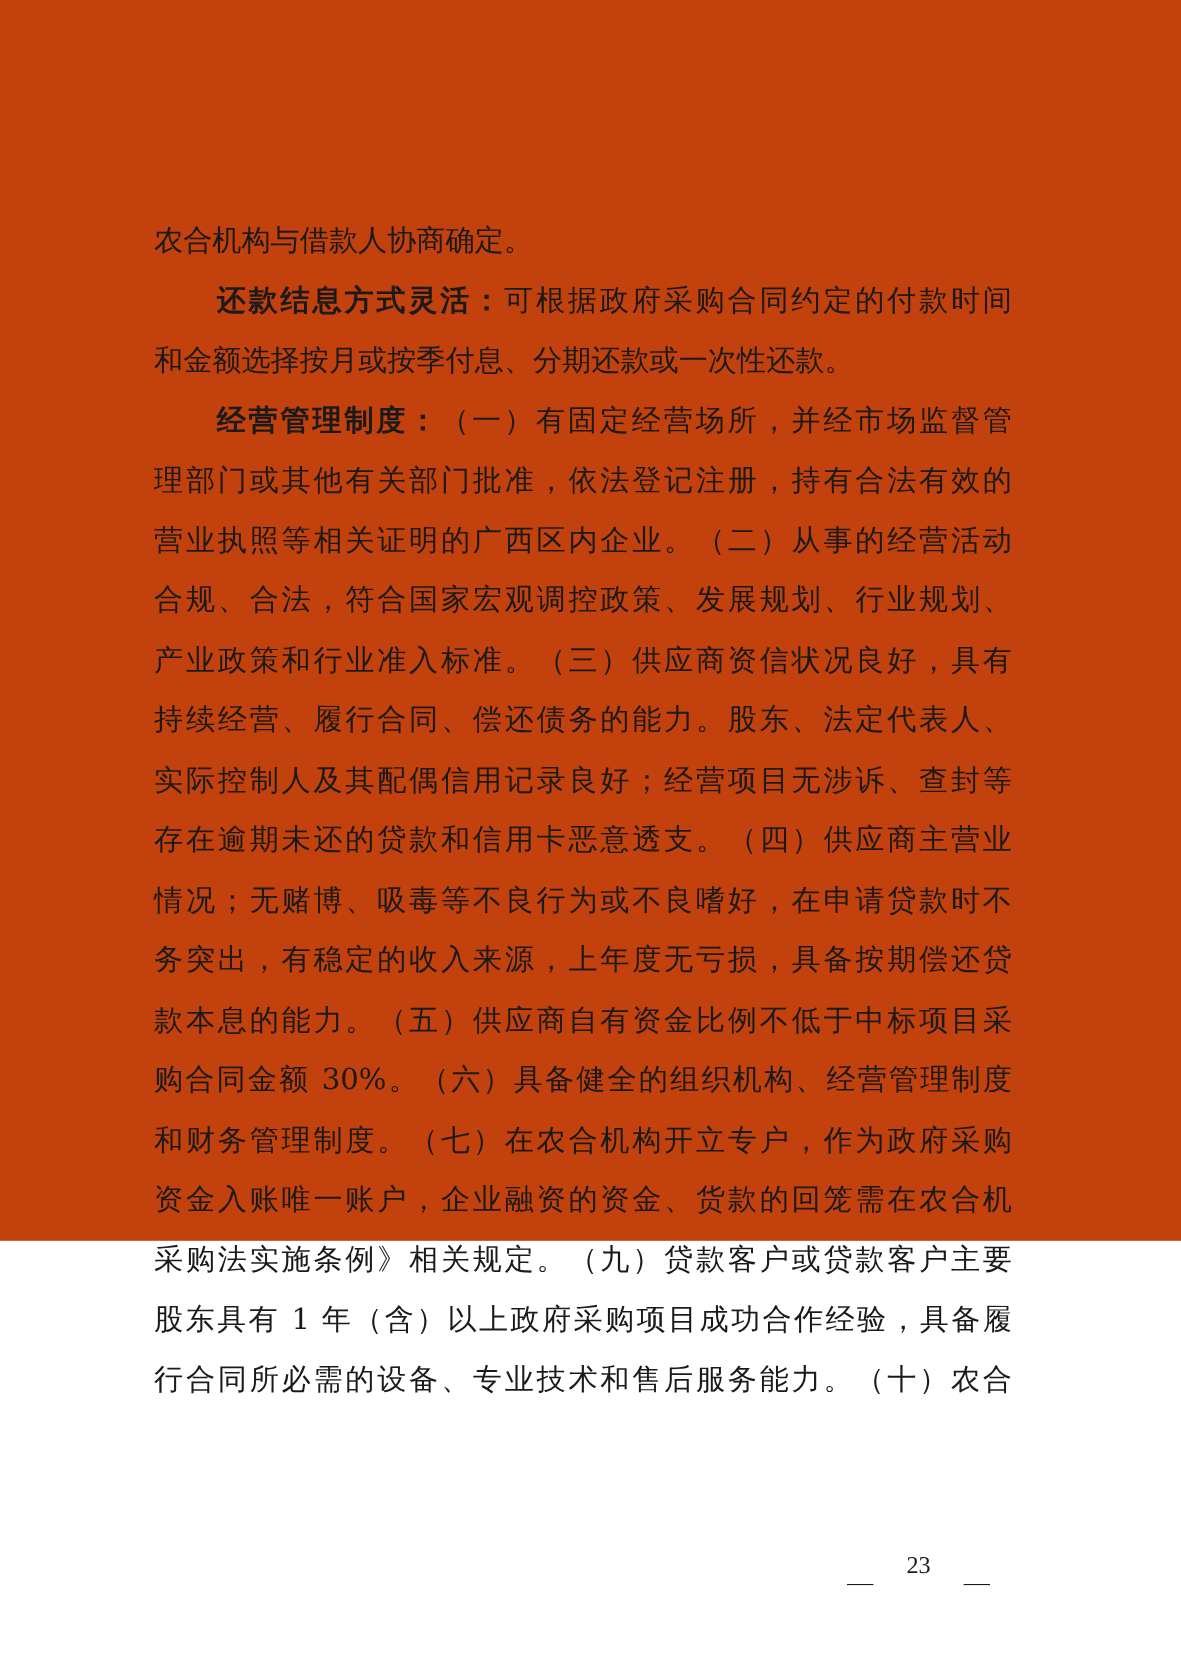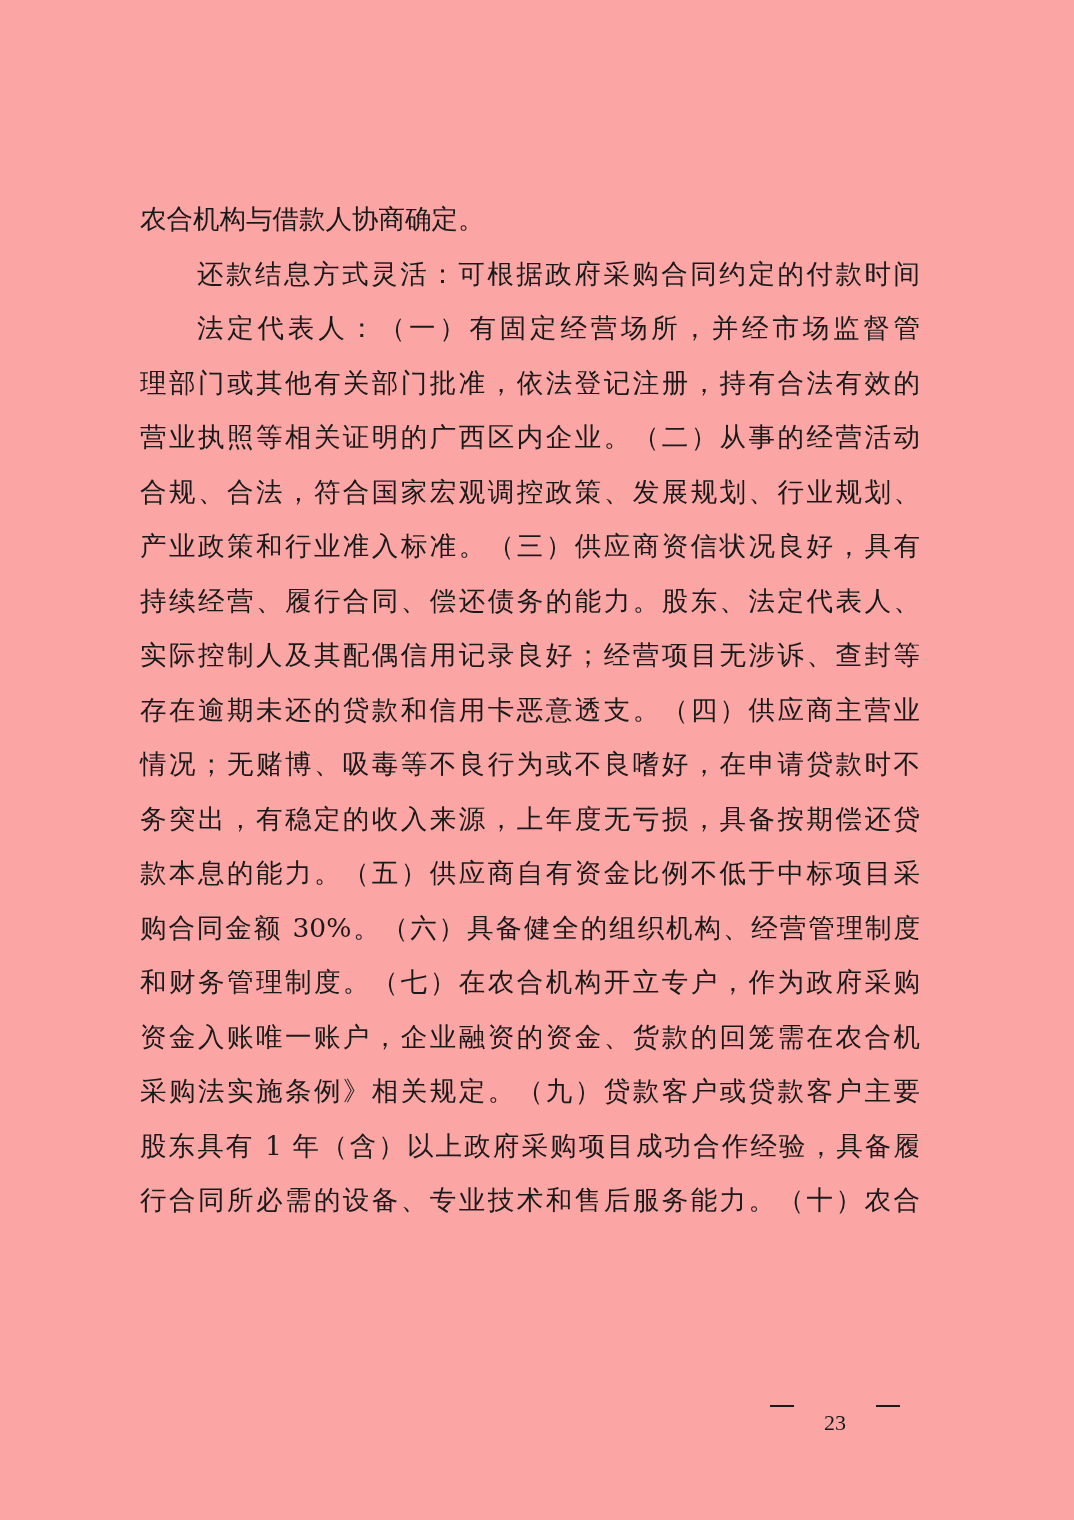--- a/index.html
+++ b/index.html
@@ -13,22 +13,22 @@
       position: relative;
       overflow: hidden;
       font-family: "DejaVu Serif", "Liberation Serif", serif;
       color: #1a1a1a;
     }
     .page {
       position: absolute;
       left: 0;
       top: 0;
       width: 1074px;
-      height: 1520px;
-      background: #fca5a5;
+      height: 1128px;
+      background: #c2410c;
     }
     .body-text {
       position: absolute;
       left: 140px;
       top: 192px;
       width: 780px;
     }
     .line {
       display: block;
       height: 54.5px;
@@ -39,55 +39,56 @@
       text-align-last: justify;
       letter-spacing: 0px;
     }
     .line.last {
       text-align-last: left;
     }
     .line.indent {
       padding-left: 57px;
     }
     .bold {
-      font-weight: normal;
+      font-weight: bold;
       font-family: "DejaVu Sans", "Liberation Sans", sans-serif;
     }
     .page-number {
       position: absolute;
       left: 770px;
       top: 1405px;
       width: 130px;
       height: 36px;
       line-height: 36px;
       font-size: 22px;
       font-family: "Liberation Serif", "DejaVu Serif", serif;
       color: #1a1a1a;
       display: flex;
       justify-content: space-between;
-      align-items: flex-start;
+      align-items: flex-end;
     }
     .page-number .dash {
       display: inline-block;
       width: 24px;
       height: 1.5px;
       background: #1a1a1a;
     }
   </style>
 </head>
 <body>
 
 <div class="page">
   <div class="body-text">
 
     <span class="line last">农合机构与借款人协商确定。</span>
 
     <span class="line indent"><span class="bold">还款结息方式灵活：</span><span>可根据政府采购合同约定的付款时间</span></span>
+    <span class="line last">和金额选择按月或按季付息、分期还款或一次性还款。</span>
 
-    <span class="line indent"><span class="bold">法定代表人：</span><span>（一）有固定经营场所，并经市场监督管</span></span>
+    <span class="line indent"><span class="bold">经营管理制度：</span><span>（一）有固定经营场所，并经市场监督管</span></span>
     <span class="line">理部门或其他有关部门批准，依法登记注册，持有合法有效的</span>
     <span class="line">营业执照等相关证明的广西区内企业。（二）从事的经营活动</span>
     <span class="line">合规、合法，符合国家宏观调控政策、发展规划、行业规划、</span>
     <span class="line">产业政策和行业准入标准。（三）供应商资信状况良好，具有</span>
     <span class="line">持续经营、履行合同、偿还债务的能力。股东、法定代表人、</span>
     <span class="line">实际控制人及其配偶信用记录良好；经营项目无涉诉、查封等</span>
     <span class="line">存在逾期未还的贷款和信用卡恶意透支。（四）供应商主营业</span>
     <span class="line">情况；无赌博、吸毒等不良行为或不良嗜好，在申请贷款时不</span>
     <span class="line">务突出，有稳定的收入来源，上年度无亏损，具备按期偿还贷</span>
     <span class="line">款本息的能力。（五）供应商自有资金比例不低于中标项目采</span>

